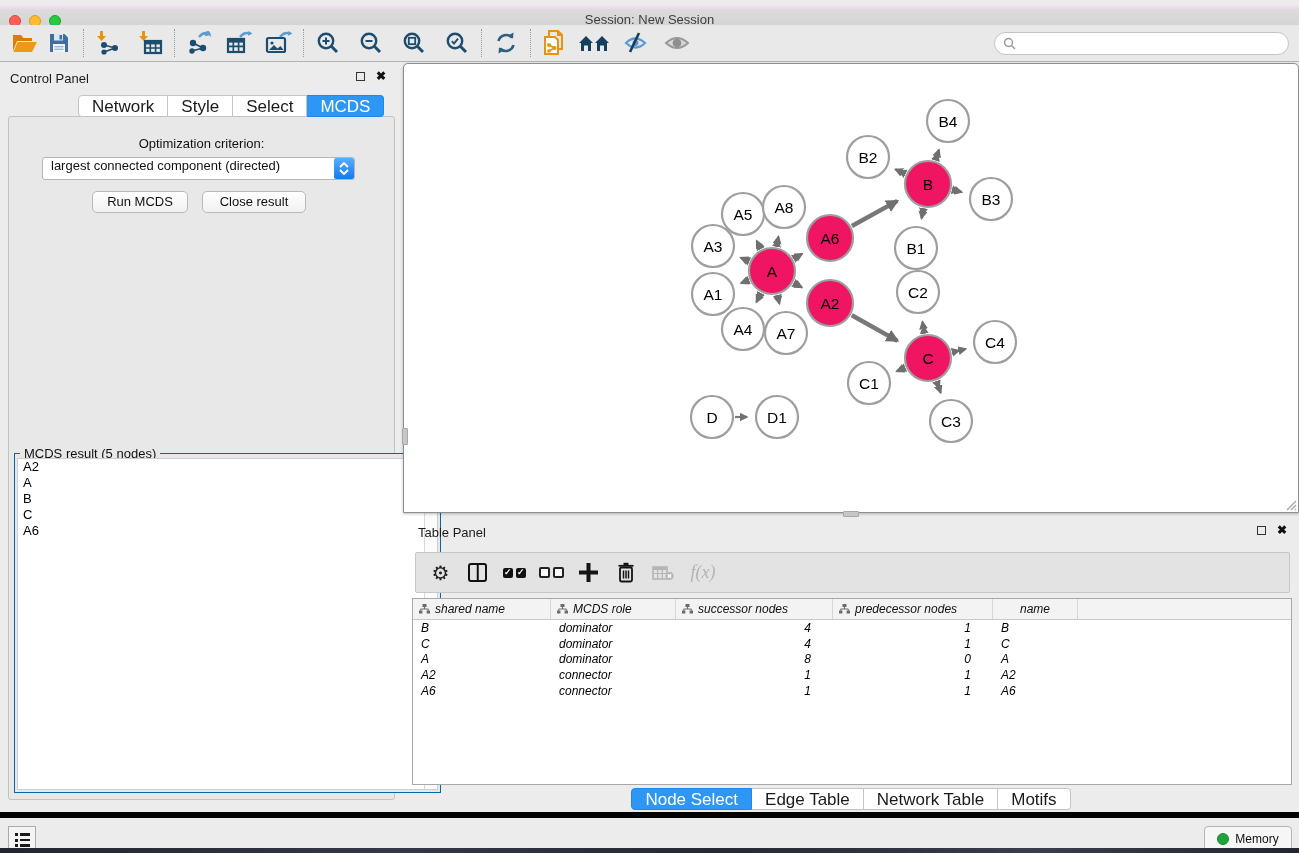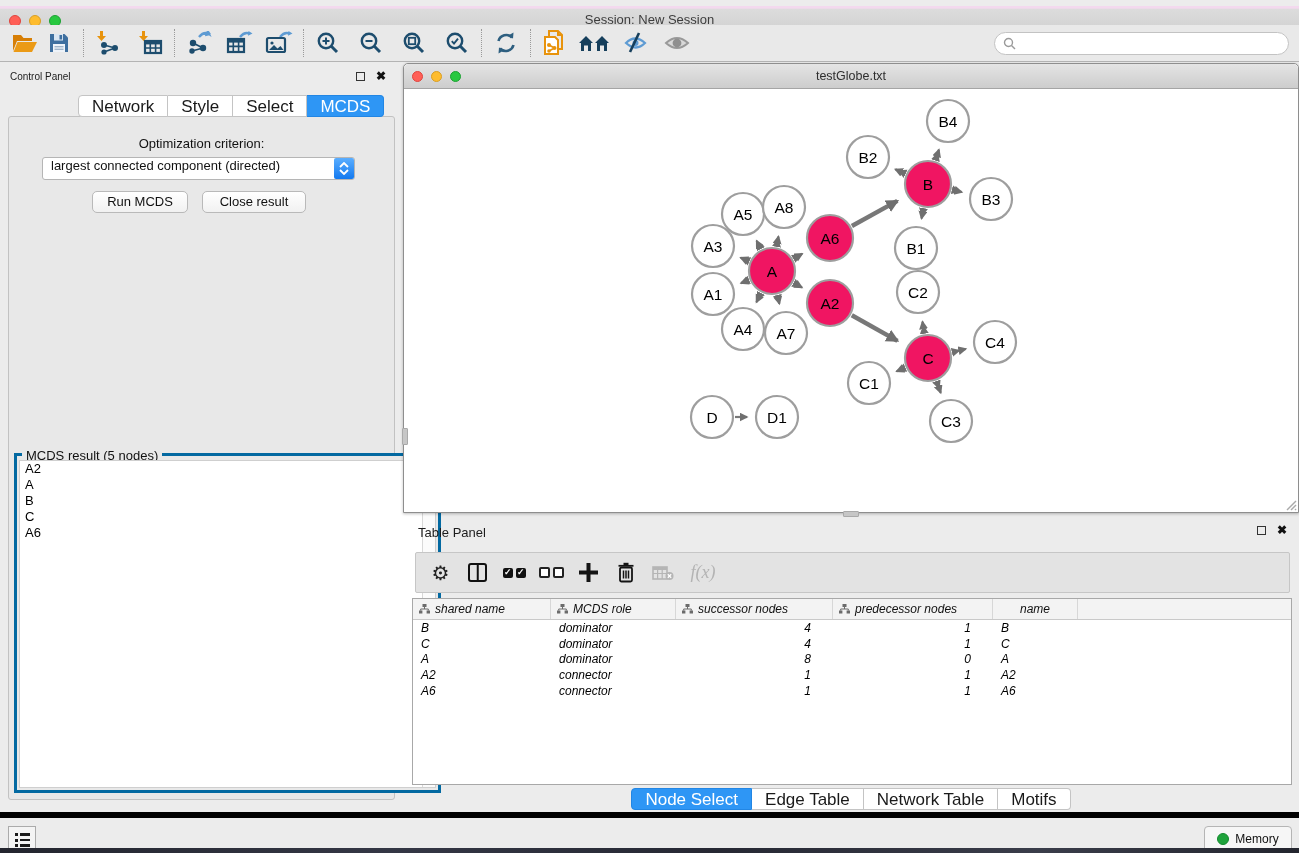--- a/index.html
+++ b/index.html
@@ -21,21 +21,21 @@
   
   .toolbar { left:0; top:25px; width:1299px; height:37px; background:#e9e9e9;
     border-bottom:1px solid #b4b4b4; display:flex; align-items:center; }
   .tbtn { width:34px; height:32px; display:flex; align-items:center; justify-content:center; cursor:default; }
   .tsep { width:1px; height:28px; border-left:1px dotted #9a9a9a; margin:0 7px; }
   .searchbox { position:absolute; right:10px; top:7px; width:295px; height:23px; background:#fff;
     border:1px solid #c3c3c3; border-radius:12px; display:flex; align-items:center; padding-left:8px; }
   .searchbox input { border:none; outline:none; flex:1; font-size:12px; background:transparent; font-family:"Liberation Sans",sans-serif;}
 
   
-  .cp-title { left:10px; top:71px; font-size:10px; color:#1c1c1c; }
+  .cp-title { left:10px; top:71px; font-size:13px; color:#1c1c1c; }
   .float-icon { width:9px; height:9px; border:1.5px solid #333; display:inline-block; }
   .close-icon { font-size:12px; font-weight:bold; color:#111; line-height:9px; }
 
   .seg { display:flex; }
   .seg .tab { height:22px; line-height:21px; padding:0 13px; background:#fff; border:1px solid #c4c4c4;
     border-left:none; font-size:17px; font-weight:bold; color:#1a1a1a; cursor:default; }
   .seg .tab:first-child { border-left:1px solid #c4c4c4; border-radius:4px 0 0 4px; }
   .seg .tab:last-child { border-radius:0 4px 4px 0; }
   .seg .tab.active { background:#2e96f5; border-color:#2286e4; color:#fff; }
 
@@ -44,21 +44,21 @@
   .opt-label { left:0; top:136px; width:403px; text-align:center; font-size:13px; color:#111; }
   .dropdown { left:42px; top:157px; width:313px; height:23px; background:#fff; border:1px solid #b5b5b5;
     border-radius:3px; display:flex; align-items:flex-start; font-size:13px; color:#111; }
   .dropdown .dd-text { flex:1; padding-left:8px; white-space:nowrap; overflow:hidden; }
   .dd-stepper { width:20px; height:21px; border-radius:2px; margin-right:0px;
     background:linear-gradient(#5aaeff,#1379ef); display:flex; flex-direction:column; align-items:center; justify-content:center; gap:1px;}
   .dd-stepper svg { display:block; }
   .btn { height:22px; background:linear-gradient(#ffffff,#f1f1f1); border:1px solid #b9b9b9; border-radius:5px;
     font-size:13px; color:#111; text-align:center; line-height:20px; cursor:default; }
 
-  .fieldset { left:14px; top:453px; width:427px; height:340px; border:3px solid #0369a1; background:#e8e8e8; }
+  .fieldset { left:14px; top:453px; width:427px; height:340px; border:1px solid #0369a1; background:#e8e8e8; }
   .legend { position:absolute; top:-8px; left:5px; background:#e8e8e8; padding:0 4px; font-size:13px; color:#111; }
   .listbox { position:absolute; left:2px; top:4px; right:2px; bottom:2px; background:#fff; border:1px solid #cfcfcf; }
   .listbox .scroll { position:absolute; right:0; top:0; bottom:0; width:13px; background:#fbfbfb; border-left:1px solid #d8d8d8; }
   .listitem { font-size:13px; color:#000; line-height:16px; padding-left:5px; }
 
   
   .netwin { left:403px; top:63px; width:896px; height:450px; background:#fff;
     border:1px solid #8e8e8e; border-radius:5px 5px 0 0; box-shadow:0 1px 3px rgba(0,0,0,.25); }
   .net-titlebar { position:absolute; left:0; top:0; right:0; height:25px;
     background:linear-gradient(#e4e4e4,#cdcdcd); border-bottom:1px solid #a5a5a5; border-radius:5px 5px 0 0; }
@@ -305,28 +305,20 @@
     <div class="listitem">A2</div>
     <div class="listitem">A</div>
     <div class="listitem">B</div>
     <div class="listitem">C</div>
     <div class="listitem">A6</div>
     <div class="scroll"></div>
   </div>
 </div>
 
 <div class="abs netwin">
-  <div class="net-titlebar">
-    <div class="lights" style="padding-left:8px">
-      <span class="light red" style="width:11px;height:11px"></span>
-      <span class="light yellow" style="width:11px;height:11px"></span>
-      <span class="light green" style="width:11px;height:11px"></span>
-    </div>
-    <div class="net-title">testGlobe.txt</div>
-  </div>
   <div class="net-canvas">
     <svg width="894" height="423" viewBox="0 0 894 423">
       <defs>
         <marker id="arrowE" markerUnits="userSpaceOnUse" markerWidth="10" markerHeight="10" refX="7.5" refY="4.5" orient="auto">
           <path d="M0,0 L9,4.5 L0,9 Z" fill="#6f6f6f"></path>
         </marker>
         <marker id="arrowS" markerUnits="userSpaceOnUse" markerWidth="10" markerHeight="10" refX="0.5" refY="4.5" orient="auto">
           <path d="M0,0 L9,4.5 L0,9 Z" fill="#6f6f6f"></path>
         </marker>
         <marker id="arrowT" markerUnits="userSpaceOnUse" markerWidth="14" markerHeight="14" refX="11" refY="6.5" orient="auto">

